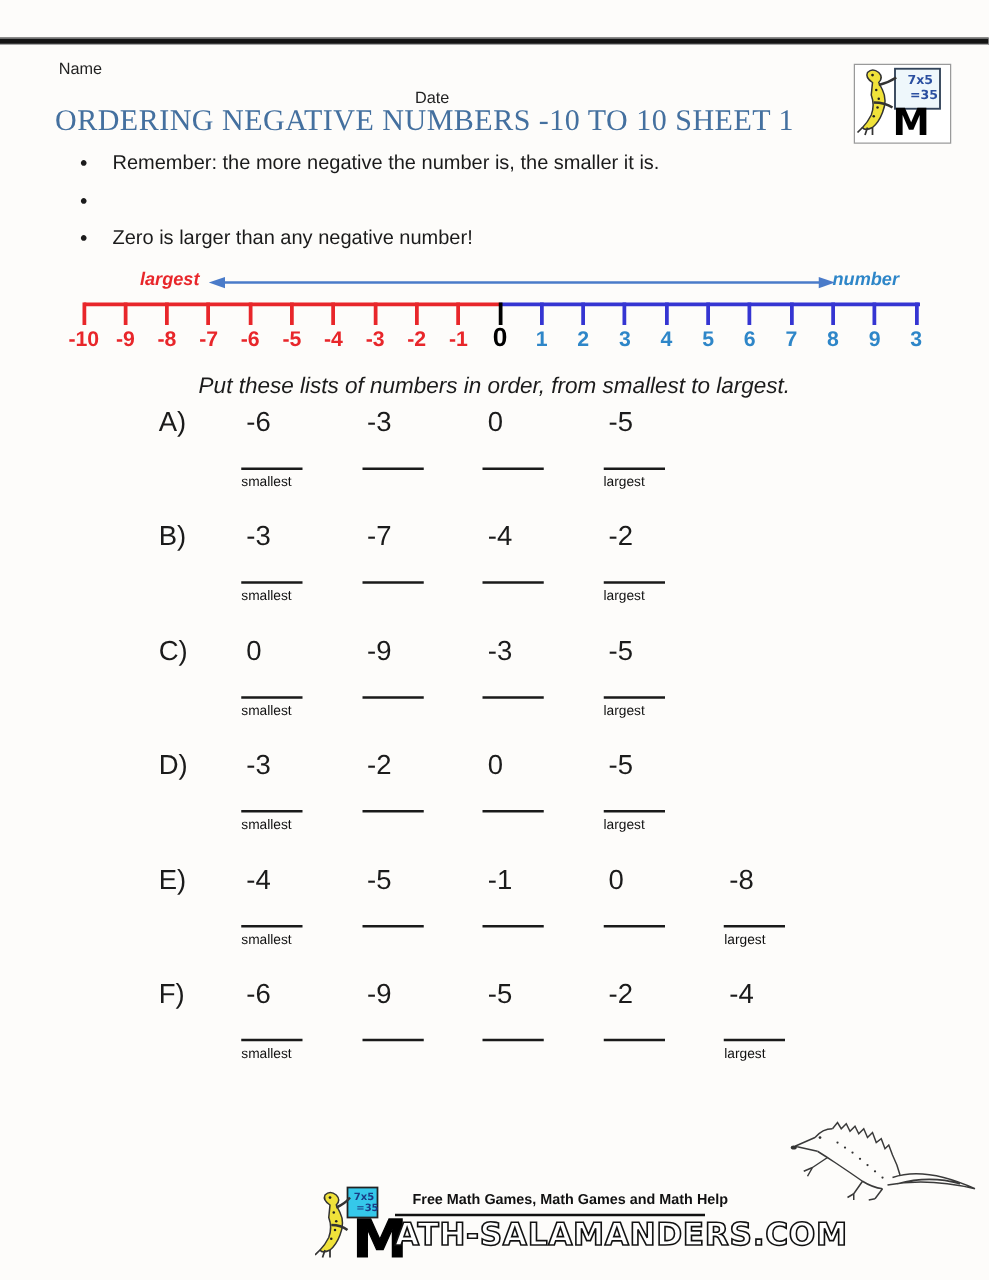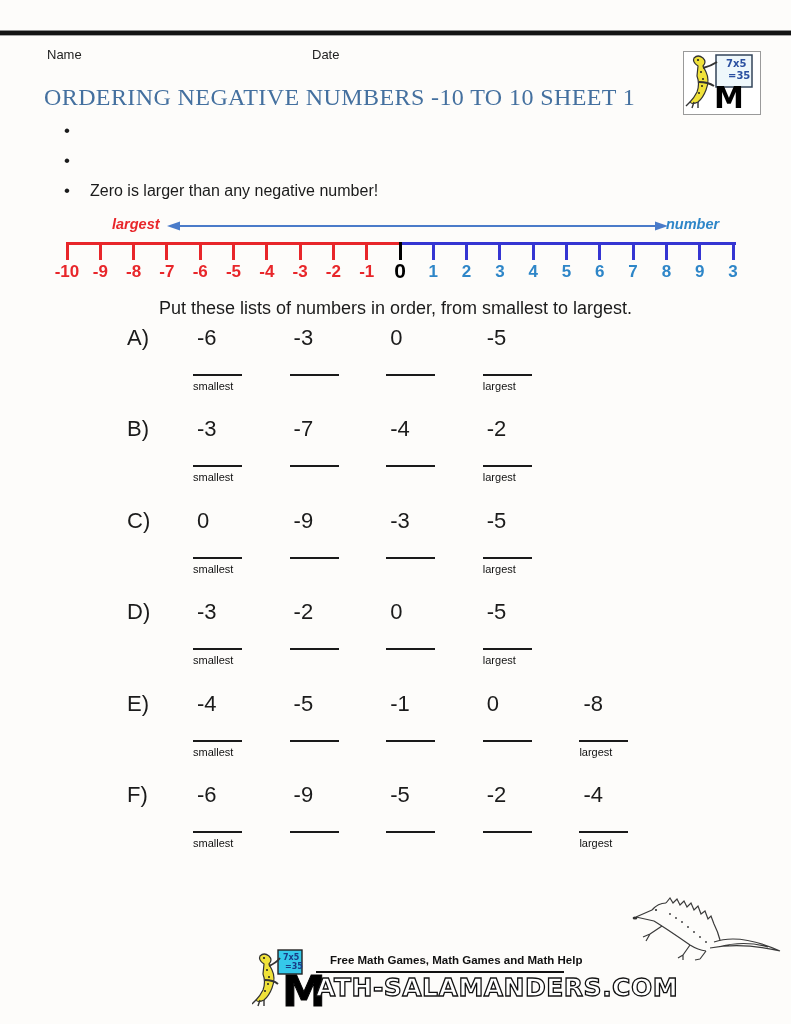--- a/index.html
+++ b/index.html
@@ -35,21 +35,21 @@
   .nl-smaller{left:112px;top:216px;font-size:14.5px;font-style:italic;font-weight:bold;}
   .nl-larger{left:666px;top:216px;font-size:14.5px;font-style:italic;font-weight:bold;}
   .nl-seg{top:242px;height:3px;}
   .nl-tick{top:242px;width:3px;height:18px;}
   .nl-num{top:262px;width:40px;margin-left:-20px;text-align:center;
     font-weight:bold;font-size:17px;}
   .nl-num.zero{font-size:21px;top:259px;}
 
   
   .instruction{left:0;top:298px;width:791px;text-align:center;
-    font-size:18px;}
+    font-size:18px;font-style:italic;}
 
   
   .prob-label{font-size:22px;}
   .prob-num{font-size:22px;}
   .prob-blank{width:49px;height:0;border-top:2.5px solid #1a1a1a;cursor:text;}
   .prob-sub{font-size:11px;color:#111;}
 
   
   .footer{left:252px;top:946px;width:340px;height:70px;}
   .f-tagline{left:78px;top:8px;width:240px;text-align:center;
@@ -63,21 +63,21 @@
     .f-site{color:#fff;-webkit-text-stroke:1.3px #111;}
     .f-m{-webkit-text-stroke:1px #000;}
   }
 </style>
 </head>
 <body>
 
 <div class="abs topbar"></div>
 
 <div class="abs hdr-label" style="left:47px;">Name</div>
-<div class="abs hdr-label" style="left:312px;">Date</div>
+<div class="abs hdr-label" style="left:332px;margin-top:23px;">Date</div>
 
 <div class="abs title" id="title" style="color: rgb(68, 112, 159);">ORDERING NEGATIVE NUMBERS -10 TO 10 SHEET 1</div>
 
 <div class="abs logo-box">
   <svg width="74" height="60" viewBox="0 0 74 60">
 
     <rect x="32" y="3" width="36" height="32" fill="#eef7fb" stroke="#33445a" stroke-width="1.5"></rect>
     <text x="42" y="15" font-size="10" font-weight="bold" fill="#2a4fa0" font-family="DejaVu Sans, sans-serif">7x5</text>
     <text x="44" y="27" font-size="10" font-weight="bold" fill="#2a4fa0" font-family="DejaVu Sans, sans-serif">=35</text>
 
@@ -93,20 +93,21 @@
       <circle cx="15" cy="41" r="1" fill="#222"></circle>
     </g>
 
     <text x="30" y="56" font-size="30" font-weight="bold" fill="#000" font-family="DejaVu Sans, sans-serif">M</text>
   </svg>
 </div>
 
 <div class="abs bullets" id="bullets">
     <div class="bullet-row">
       <span class="bullet-dot">•</span>
+      <span>Remember: the more negative the number is, the smaller it is.</span>
     </div>
     <div class="bullet-row">
       <span class="bullet-dot">•</span>
     </div>
     <div class="bullet-row">
       <span class="bullet-dot">•</span>
       <span>Zero is larger than any negative number!</span>
     </div>
   </div>
 

